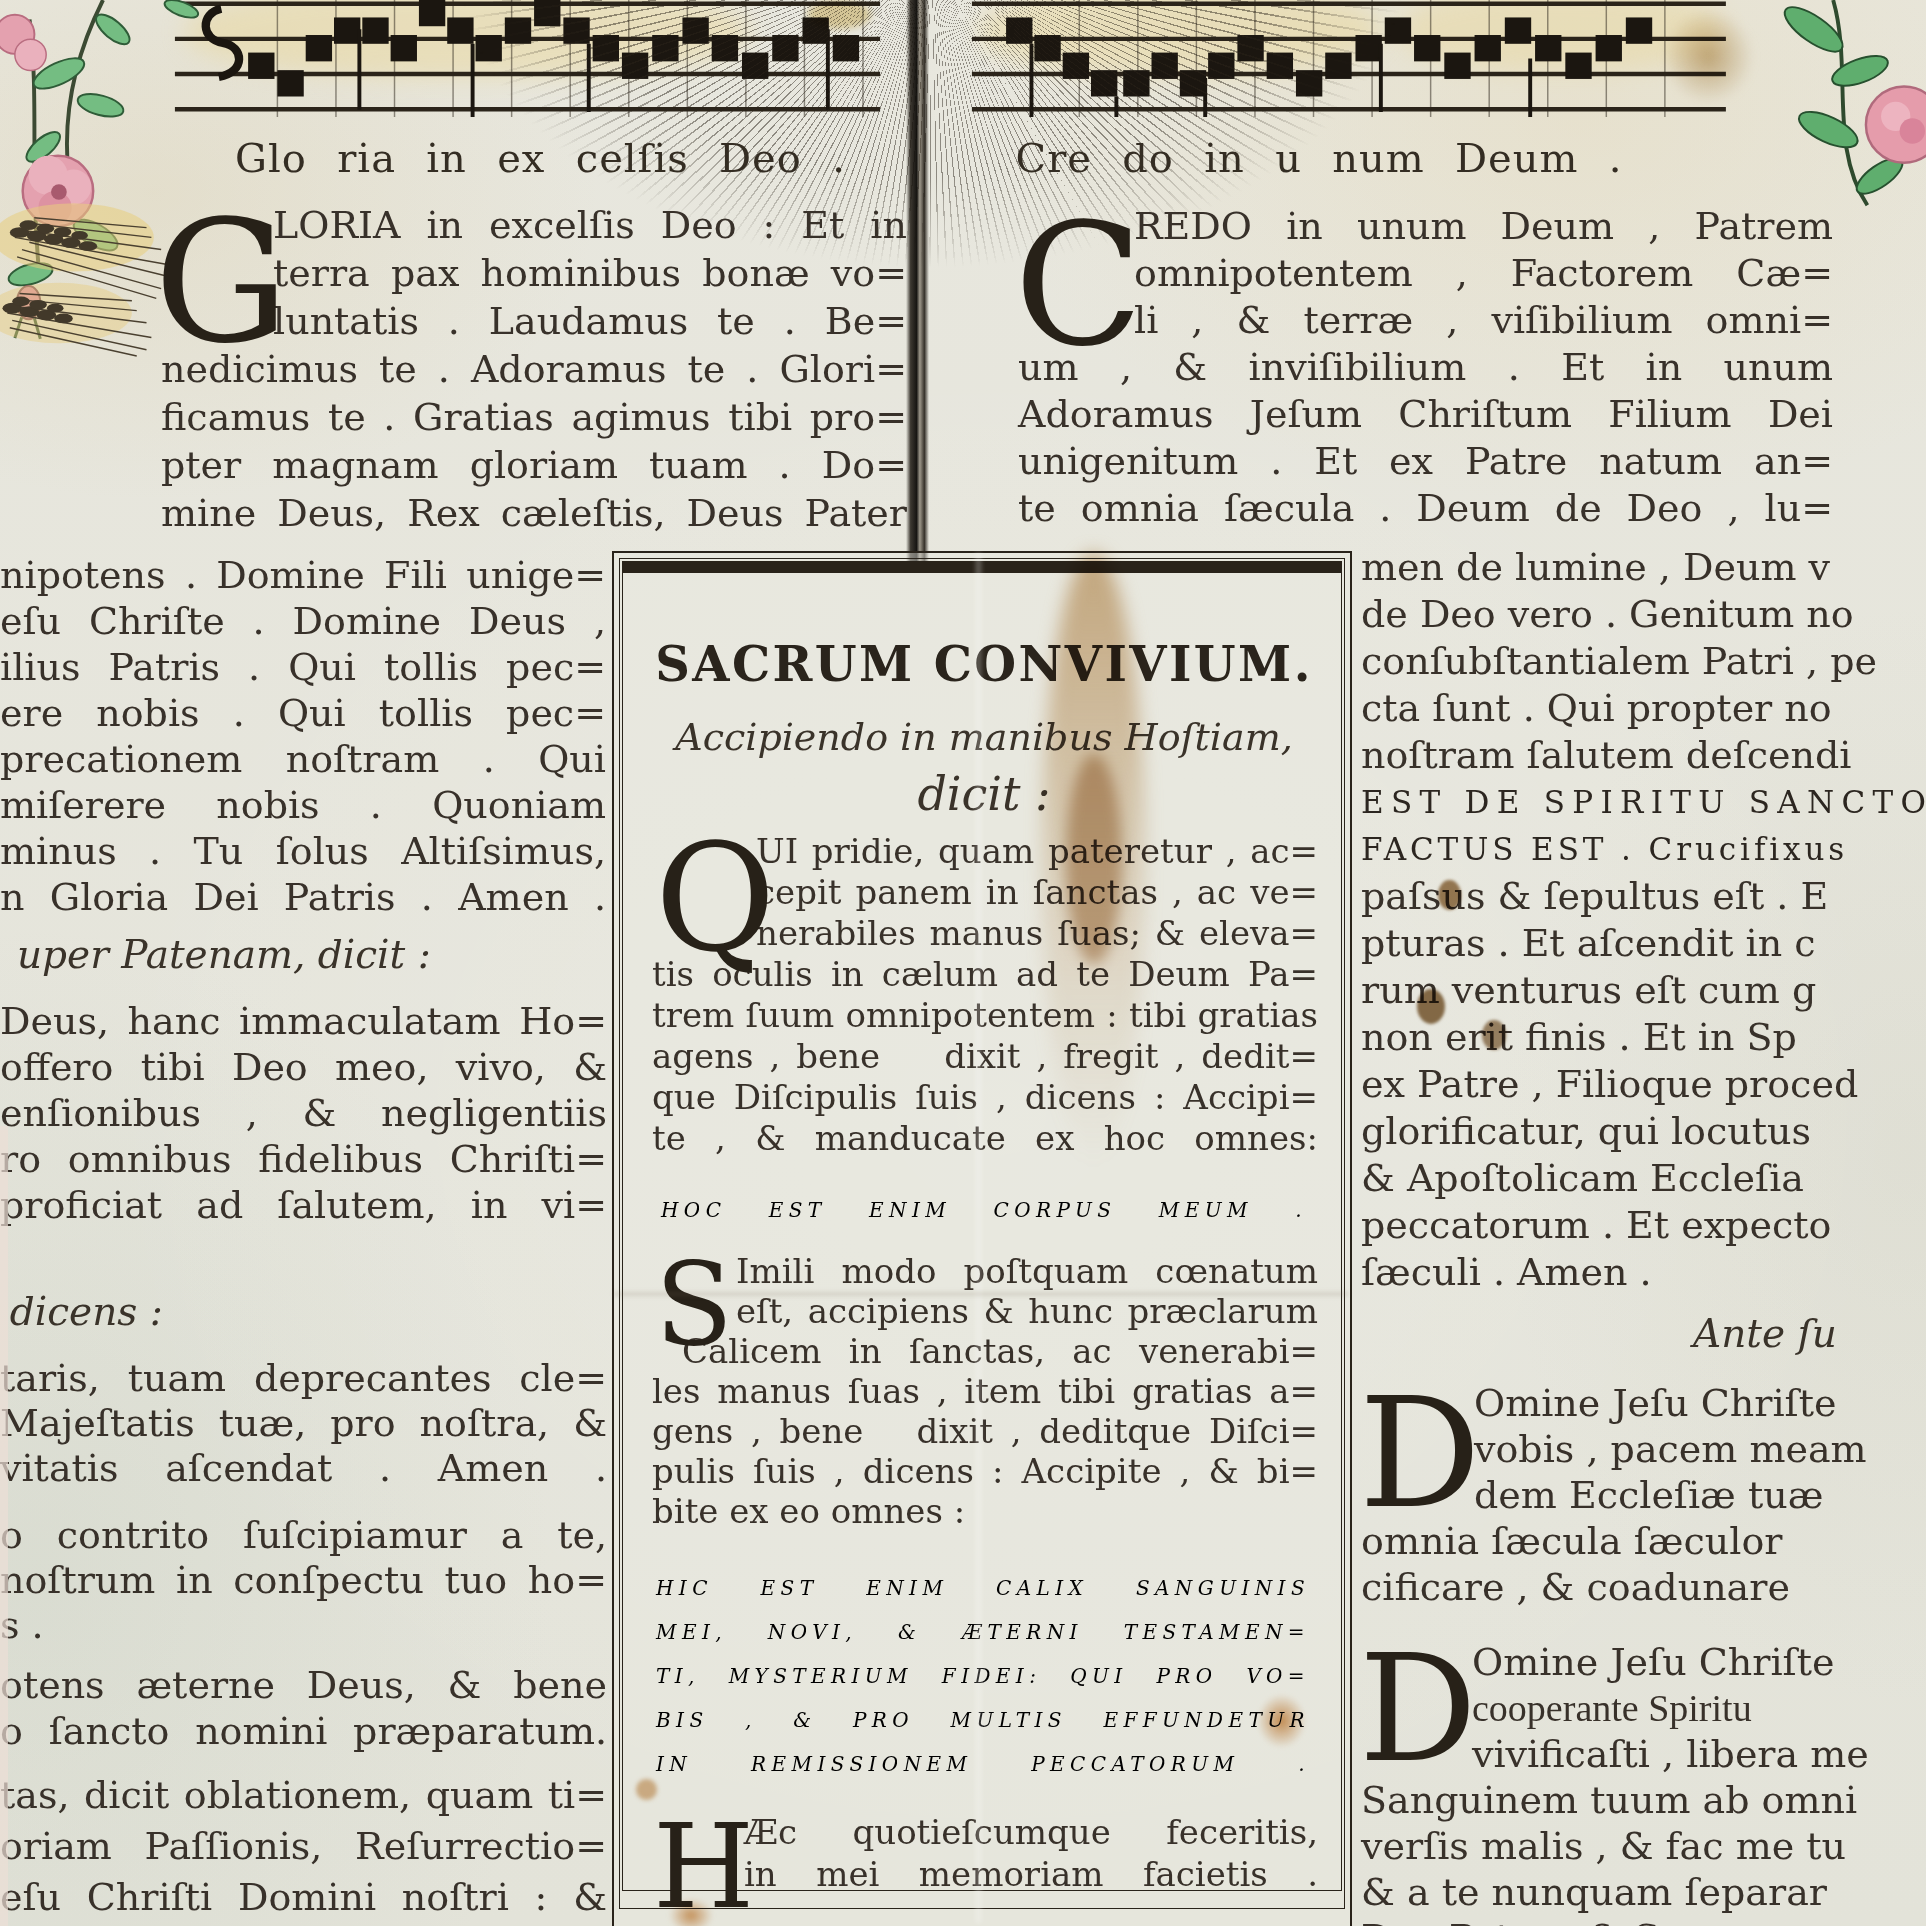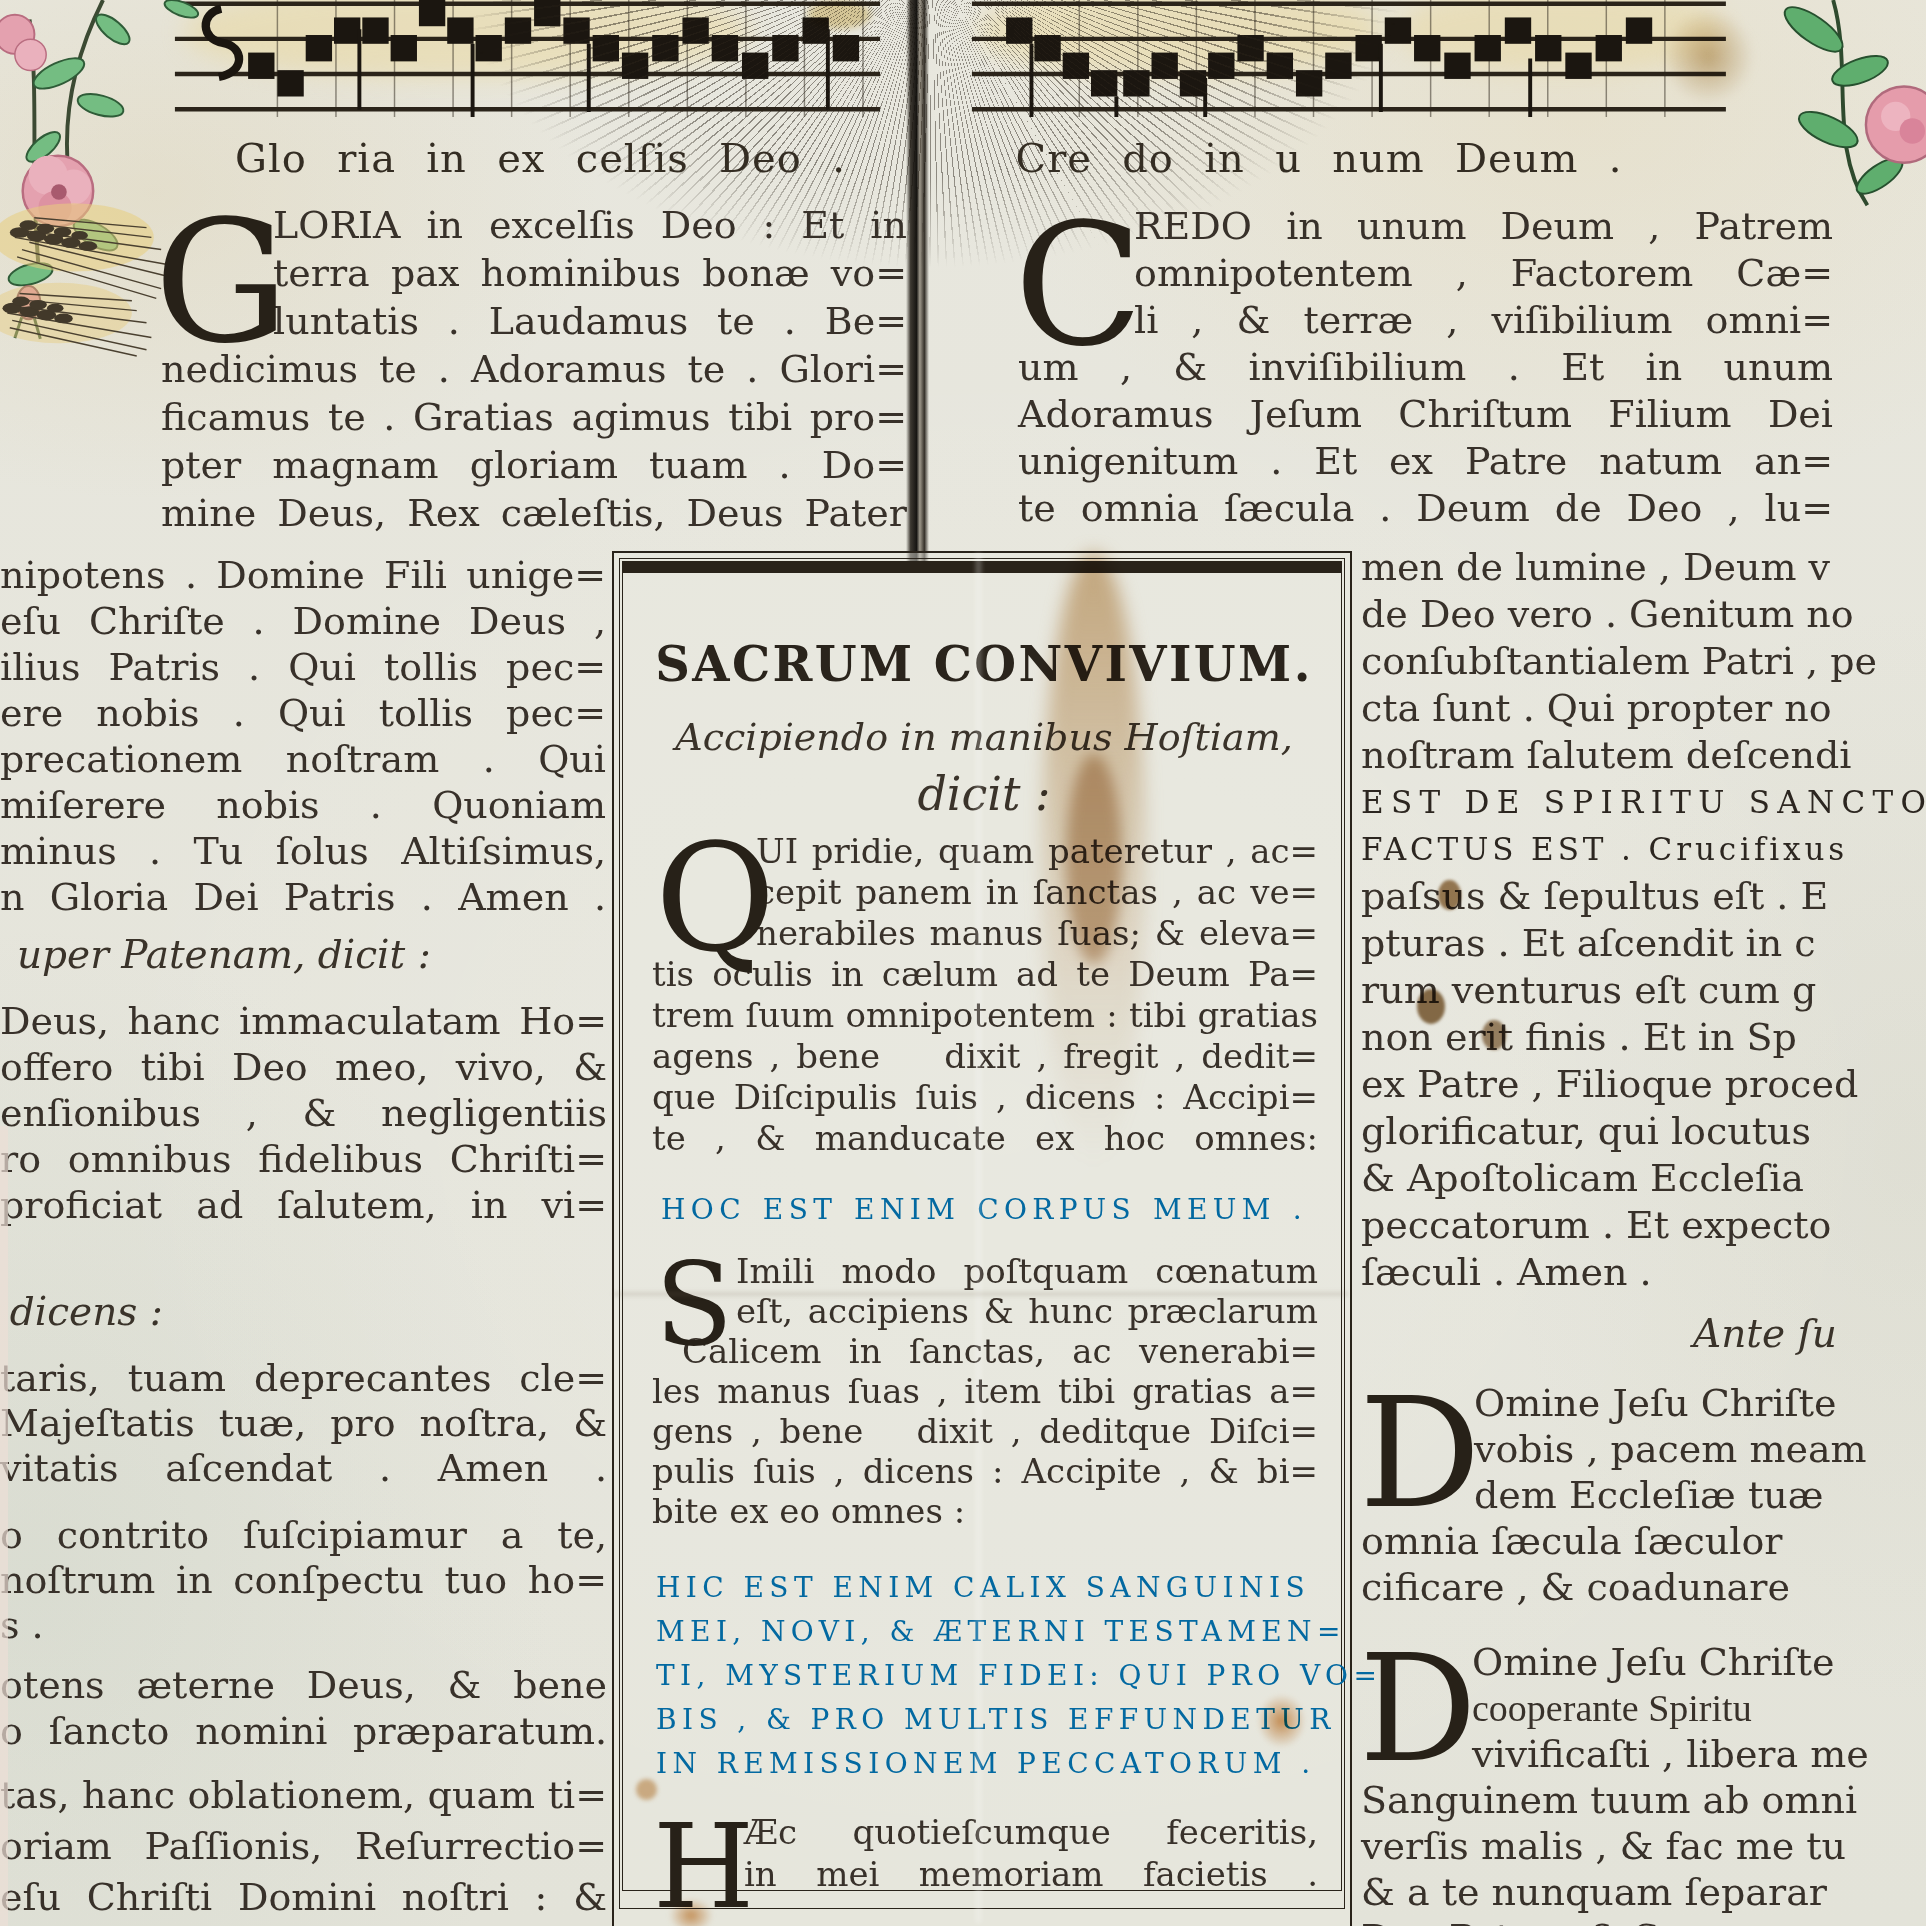--- a/index.html
+++ b/index.html
@@ -43,21 +43,21 @@
   .cap{position:absolute;line-height:.82;color:#272118;font-weight:400;}
   .ital{font-style:italic;font-size:39px;color:#3a332a;}
   .panel-frame{
     left:612px;top:551px;width:740px;height:1377px;
     border:2.4px solid #29231a;padding:4.9px 4.9px 0;box-sizing:border-box;
     background:rgba(233,232,223,.45);
   }
   .panel-b1{border:1.5px solid #29231a;padding:2.4px 2.4px 0;height:1351px;box-sizing:border-box;}
   .panel-b2{border:1.5px solid #29231a;border-top:12.7px solid #29231a;height:1330px;box-sizing:border-box;}
   .panel-text{font-size:34px;line-height:41px;}
-  .caps-line{font-size:28px;letter-spacing:5.4px;line-height:44px;color:#0369a1;}
+  .caps-line{font-size:20px;letter-spacing:5.4px;line-height:44px;color:#000000;font-style:italic;}
   .spot{mix-blend-mode:multiply;border-radius:50%;}
   svg{display:block;overflow:visible;}
 </style>
 </head>
 <body>
 
 <div class="abs paper"></div>
 <div class="abs wash" style="left:186px;top:-14.7px;width:563px;height:93px;"></div>
 <div class="abs wash" style="left:979px;top:-14.7px;width:401px;height:91px;"></div>
 <div class="abs wash" style="left:1400px;top:-12.2px;width:323px;height:83px;opacity:.45;"></div>
@@ -253,21 +253,21 @@
   <div class="line jline">noſtrum in conſpectu tuo ho=</div>
   <div class="line">s .</div>
 </div>
 
 <div class="block body-l" style="left:0;top:1662px;width:607px;line-height:46px;">
   <div class="line jline">otens æterne Deus, &amp; bene</div>
   <div class="line jline">o ſancto nomini præparatum.</div>
 </div>
 
 <div class="block body-l" style="left:0;top:1770px;width:607px;line-height:51px;">
-  <div class="line jline">tas, hanc oblationem, quam ti=</div>
+  <div class="line jline">tas, dicit oblationem, quam ti=</div>
   <div class="line jline">oriam Paſſionis, Reſurrectio=</div>
   <div class="line jline">eſu Chriſti Domini noſtri : &amp;</div>
   <div class="line jline">æ ſemper Virginis , &amp; Beati</div>
 </div>
 
 <div class="abs panel-frame">
   <div class="panel-b1">
     <div class="panel-b2"></div>
   </div>
 </div>

